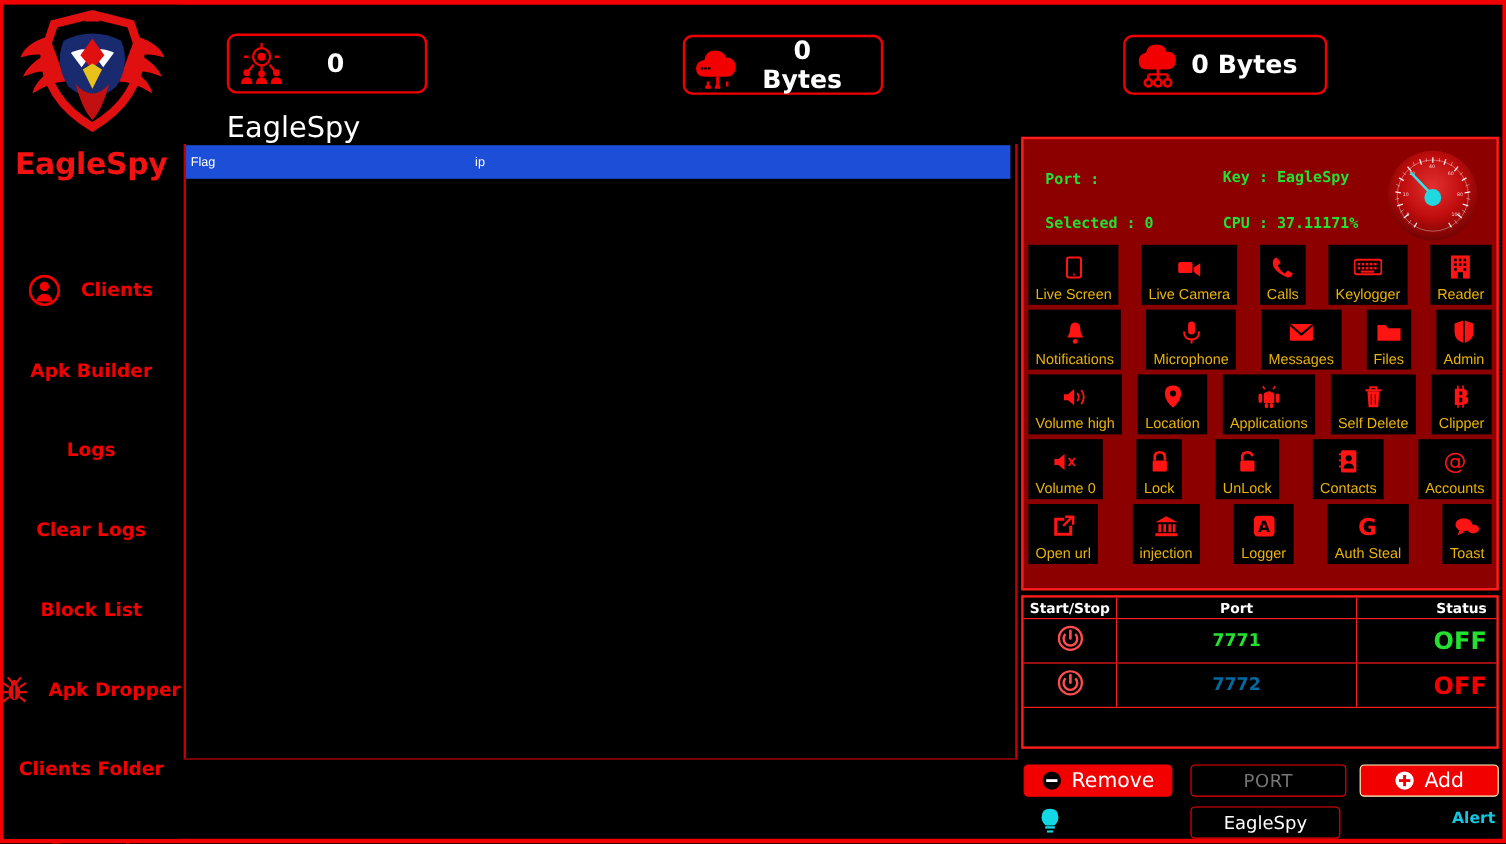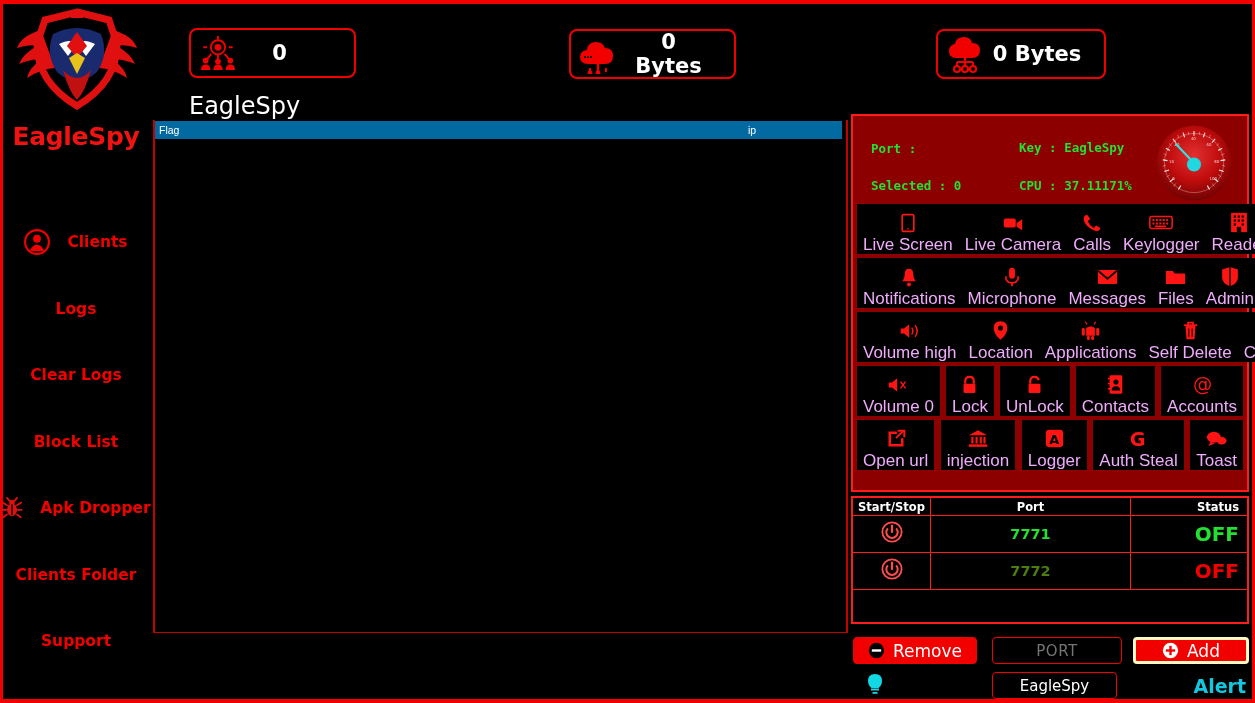--- a/index.html
+++ b/index.html
@@ -67,23 +67,23 @@
   #stat-up   { left: 933px; top: 25px; width: 170px; }
 
   
   .main-title {
     position: absolute; left: 186px; top: 88px;
     color: #fff; font-size: 24px;
     font-family: "DejaVu Sans", sans-serif;
   }
   .table-head {
     position: absolute; left: 152px; top: 117px;
-    width: 687px; height: 18px;
-    background: #0369a1;
-    display: flex; align-items: center; justify-content: space-between;
+    width: 687px; height: 28px;
+    background: #1d4ed8;
+    display: flex; align-items: center;
   }
   .table-head .th {
     color: #fff; font-size: 10.5px;
     font-family: "Liberation Sans", sans-serif;
   }
   .table-head .th.flag { width: 155px; padding-left: 4px; }
   .table-head .th.ip { width: 180px; text-align: center; }
   .vdiv {
     position: absolute; left: 150px; top: 116px;
     width: 2px; height: 512px; background: #c40000;
@@ -126,21 +126,21 @@
   .gbtn {
     background: #000;
     display: flex; flex-direction: column;
     align-items: center; justify-content: flex-end;
     padding: 3px 6px 2px 6px;
     cursor: pointer;
     height: 50px;
   }
   .gbtn .gi { flex: 1; display: flex; align-items: center; justify-content: center; }
   .gbtn .gl {
-    color: #f0abfc; font-size: 17px; line-height: 14px;
+    color: #eab308; font-size: 12px; line-height: 14px;
     font-family: "Liberation Sans", sans-serif;
     white-space: nowrap;
   }
 
   
   .ptable {
     position: absolute; left: 848px; top: 492px;
     width: 398px; height: 128px;
     background: #000; border: 2px solid #ff1c1c;
     font-family: "DejaVu Sans", sans-serif;
@@ -160,28 +160,28 @@
 
   
   .bbtn {
     position: absolute;
     height: 27px; border-radius: 4px;
     display: flex; align-items: center; justify-content: center;
     cursor: pointer; font-size: 17px;
     font-family: "DejaVu Sans", sans-serif;
   }
   #btn-remove { left: 850px; top: 633px; width: 124px; background: #f20000; color: #fff; border: 1px solid #f20000; }
-  #btn-add    { left: 1130px; top: 633px; width: 116px; background: #f20000; color: #fff; border: 3px solid #fef9c3; }
+  #btn-add    { left: 1130px; top: 633px; width: 116px; background: #f20000; color: #fff; border: 1px solid #fef9c3; }
   #fld-port   { left: 989px; top: 633px; width: 130px; background: #000; color: #6e6e6e; border: 1px solid #f20000; font-size: 15px; letter-spacing: 0.5px; }
   #fld-name   { left: 989px; top: 668px; width: 125px; height: 27px; background: #000; color: #fff; border: 1px solid #f20000; font-size: 15px; }
   .bbtn .bi { margin-right: 8px; display: inline-flex; }
   .bulb { position: absolute; left: 861px; top: 669px; width: 22px; height: 24px; }
   .alert-lbl {
     position: absolute; right: 6px; top: 671px;
-    color: #12c8e0; font-size: 19px; font-weight: bold;
+    color: #12c8e0; font-size: 13px; font-weight: bold;
     font-family: "DejaVu Sans", sans-serif; cursor: pointer;
   }
 </style>
 </head>
 <body>
 
 <div class="app">
 
   <div class="sidebar">
     <div class="logo-wrap">
@@ -208,20 +208,23 @@
         <span class="ico">
           <svg viewBox="0 0 24 24" width="26" height="26">
             <circle cx="12" cy="12" r="11" fill="none" stroke="#f20000" stroke-width="2"></circle>
             <circle cx="12" cy="9" r="3.6" fill="#f20000"></circle>
             <path d="M5.5 20.5 q1.5 -6 6.5 -6 t6.5 6" fill="#f20000"></path>
           </svg>
         </span>
         <span>Clients</span>
       </div>
 
+      <div class="nav-item">
+        <span>Apk Builder</span>
+      </div>
 
       <div class="nav-item">
         <span>Logs</span>
       </div>
 
       <div class="nav-item">
         <span>Clear Logs</span>
       </div>
 
       <div class="nav-item">
@@ -693,21 +696,21 @@
       <div class="c1">
         <span>
           <svg viewBox="0 0 24 24" width="22" height="22">
               <circle cx="12" cy="12" r="10.5" fill="none" stroke="#ff4d4d" stroke-width="2"></circle>
               <path d="M12 5 v7" stroke="#ff4d4d" stroke-width="2.4" stroke-linecap="round"></path>
               <path d="M7.5 8 a6.2 6.2 0 1 0 9 0" fill="none" stroke="#ff4d4d" stroke-width="2.2"></path>
             </svg>
         </span>
       </div>
       <div class="c2">
-          <span class="pv" style="color:#4d7c0f">7772</span>
+          <span class="pv" style="color:#0369a1">7772</span>
         </div>
       <div class="c3">
           <span class="st" style="color:#f20000">OFF</span>
         </div>
     </div>
   </div>
 
   <div class="bbtn" id="btn-remove">
     <span class="bi">
       <svg viewBox="0 0 20 20" width="17" height="17">

